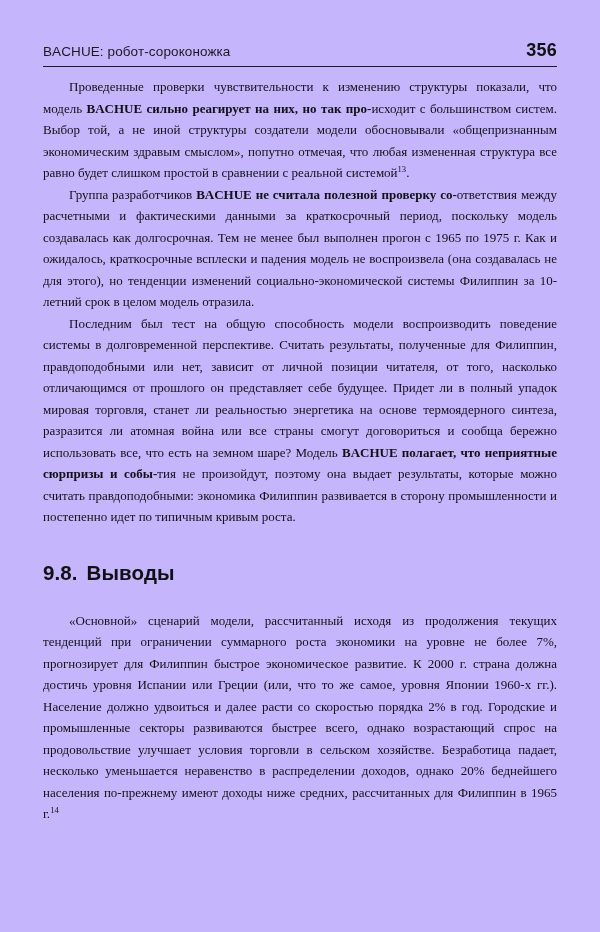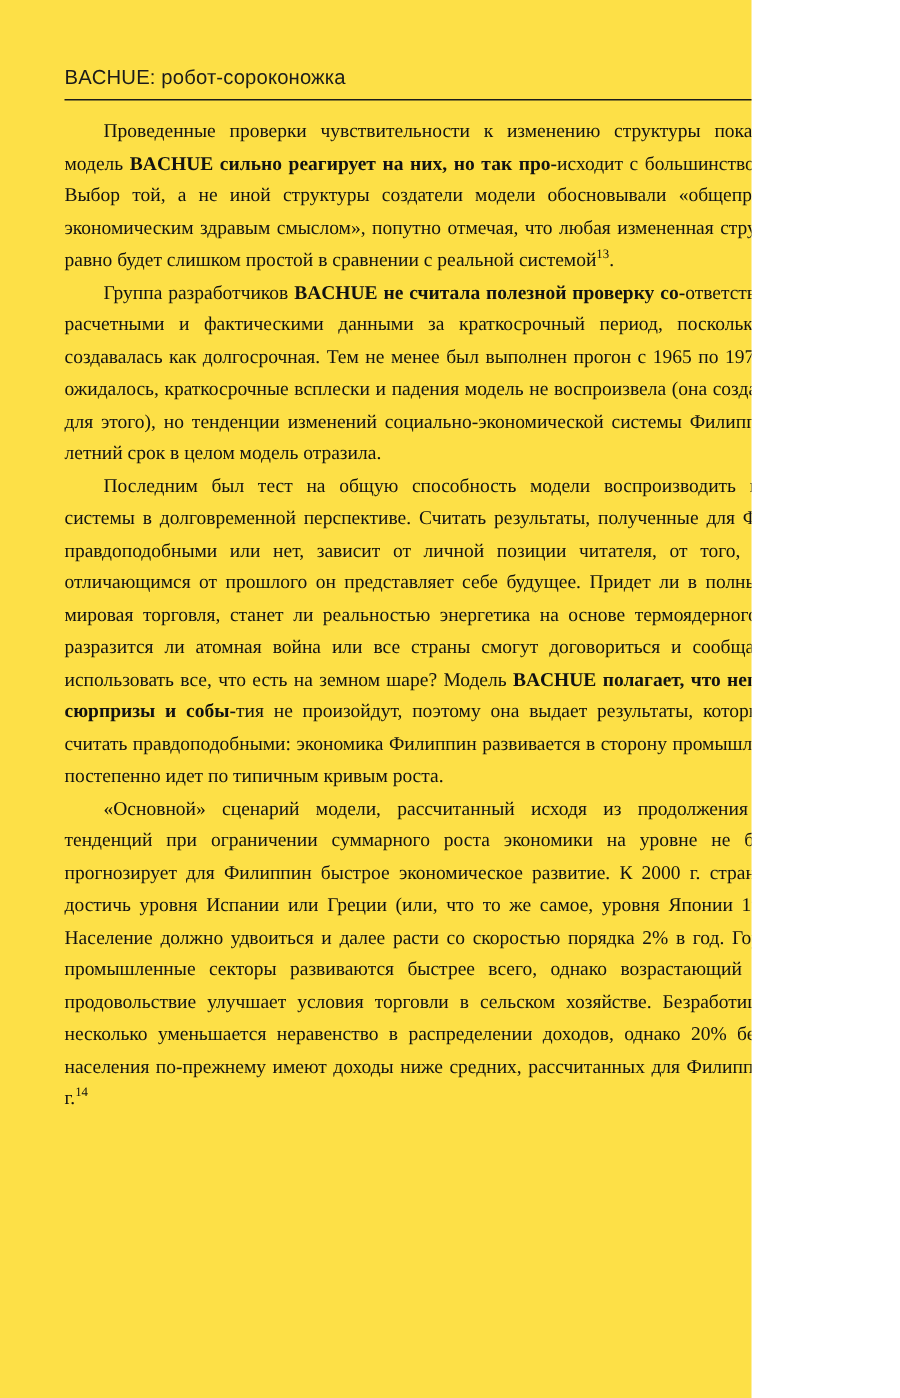--- a/index.html
+++ b/index.html
@@ -2,23 +2,23 @@
 <html><head>
 <meta charset="utf-8">
 <style>
   html, body {
     margin: 0;
     padding: 0;
     background: #ffffff;
   }
   .page {
     position: relative;
-    width: 501px;
+    width: 600px;
     height: 932px;
-    background: #fde047;
+    background: #c4b5fd;
     overflow: hidden;
     box-sizing: border-box;
   }
 
   
   .running-head {
     position: absolute;
     left: 43px;
     top: 40px;
     width: 514px;
@@ -96,18 +96,19 @@
   </div>
 
   <div class="text-column">
 
     <p class="body-par"><span>Проведенные проверки чувствительности к изменению структуры показали, что модель </span><b>BACHUE сильно реагирует на них, но так про-</b><span>исходит с большинством систем. Выбор той, а не иной структуры создатели модели обосновывали «общепризнанным экономическим здравым смыслом», попутно отмечая, что любая измененная структура все равно будет слишком простой в сравнении с реальной системой</span><sup>13</sup><span>.</span></p>
 
     <p class="body-par"><span>Группа разработчиков </span><b>BACHUE не считала полезной проверку со-</b><span>ответствия между расчетными и фактическими данными за краткосрочный период, поскольку модель создавалась как долгосрочная. Тем не менее был выполнен прогон с 1965 по 1975 г. Как и ожидалось, краткосрочные всплески и падения модель не воспроизвела (она создавалась не для этого), но тенденции изменений социально-экономической системы Филиппин за 10-летний срок в целом модель отразила.</span></p>
 
     <p class="body-par"><span>Последним был тест на общую способность модели воспроизводить поведение системы в долговременной перспективе. Считать результаты, полученные для Филиппин, правдоподобными или нет, зависит от личной позиции читателя, от того, насколько отличающимся от прошлого он представляет себе будущее. Придет ли в полный упадок мировая торговля, станет ли реальностью энергетика на основе термоядерного синтеза, разразится ли атомная война или все страны смогут договориться и сообща бережно использовать все, что есть на земном шаре? Модель </span><b>BACHUE полагает, что неприятные сюрпризы и собы-</b><span>тия не произойдут, поэтому она выдает результаты, которые можно считать правдоподобными: экономика Филиппин развивается в сторону промышленности и постепенно идет по типичным кривым роста.</span></p>
 
+    <h2 class="section-heading"><span class="sec-num">9.8.</span><span>Выводы</span></h2>
 
     <p class="body-par gap-before-par"><span>«Основной» сценарий модели, рассчитанный исходя из продолжения текущих тенденций при ограничении суммарного роста экономики на уровне не более 7%, прогнозирует для Филиппин быстрое экономическое развитие. К 2000 г. страна должна достичь уровня Испании или Греции (или, что то же самое, уровня Японии 1960-х гг.). Население должно удвоиться и далее расти со скоростью порядка 2% в год. Городские и промышленные секторы развиваются быстрее всего, однако возрастающий спрос на продовольствие улучшает условия торговли в сельском хозяйстве. Безработица падает, несколько уменьшается неравенство в распределении доходов, однако 20% беднейшего населения по-прежнему имеют доходы ниже средних, рассчитанных для Филиппин в 1965 г.</span><sup>14</sup></p>
 
   </div>
 
 </div>
 
 </body></html>

